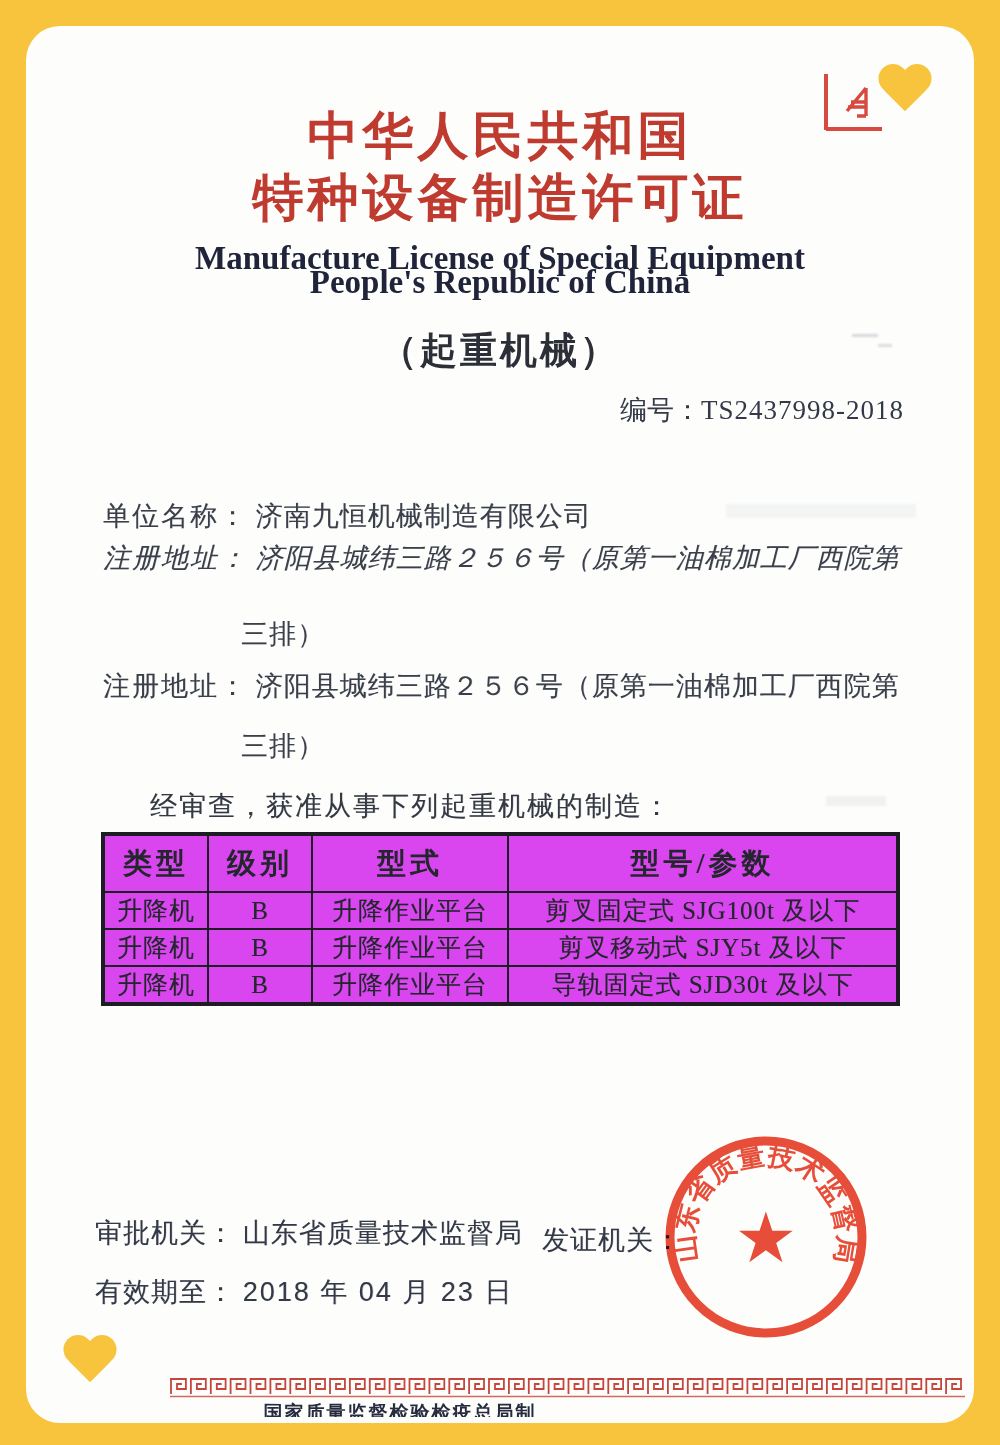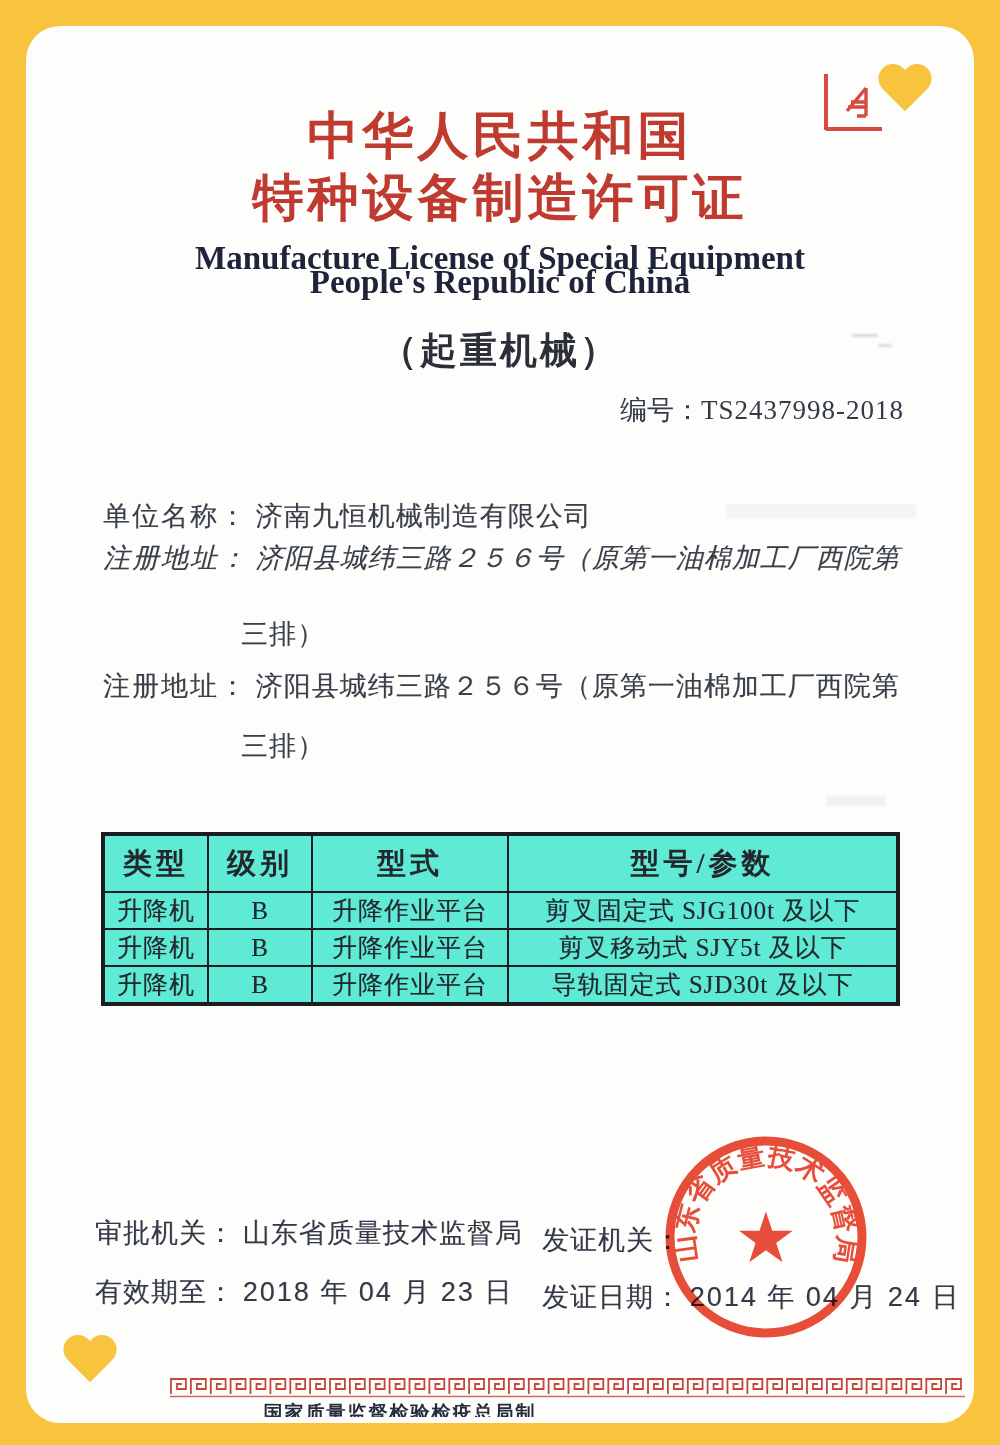--- a/index.html
+++ b/index.html
@@ -23,21 +23,21 @@
   .serial{color:#343947;font-size:27px;}
   .serial .num{font-family:"Liberation Serif","DejaVu Serif",serif;letter-spacing:1px;}
   
   .fieldrow{color:#3a3f4a;font-size:27px;letter-spacing:1px;white-space:nowrap;
     text-shadow:0.6px 0 0 rgba(70,76,92,.35);}
   .fieldrow .lbl{letter-spacing:2px;}
   .note-line{color:#333842;font-size:27px;letter-spacing:2px;
     text-shadow:0.6px 0 0 rgba(70,76,92,.35);}
   
   table.lic{border-collapse:collapse;table-layout:fixed;
-    border:4px solid #1b1d22;background:#5eead4;}
+    border:4px solid #1b1d22;background:#d946ef;}
   table.lic td,table.lic th{border:2.5px solid #1b1d22;text-align:center;
     vertical-align:middle;padding:0;color:#23262c;overflow:hidden;}
   table.lic th{font-size:29px;font-weight:bold;letter-spacing:4px;height:55px;}
   table.lic td{font-size:25px;height:35px;letter-spacing:1px;
     text-shadow:0.5px 0 0 rgba(40,44,55,.35);}
   
   .footrow{color:#343947;font-size:27px;letter-spacing:1px;white-space:nowrap;
     text-shadow:0.6px 0 0 rgba(70,76,92,.3);}
   .footrow .date{font-family:"Liberation Sans","DejaVu Sans",sans-serif;
     letter-spacing:2px;}
@@ -81,20 +81,21 @@
     <span>济阳县城纬三路２５６号（原第一油棉加工厂西院第</span>
   </div>
   <div class="abs fieldrow" style="top:590px;left:215px;">三排）</div>
 
   <div class="abs fieldrow" style="top:642px;left:77px;">
     <span class="lbl">注册地址：</span>
     <span>济阳县城纬三路２５６号（原第一油棉加工厂西院第</span>
   </div>
   <div class="abs fieldrow" style="top:702px;left:215px;">三排）</div>
 
+  <div class="abs note-line" style="top:762px;left:124px;">经审查，获准从事下列起重机械的制造：</div>
 
   <table class="lic abs" style="top:806px;left:75px;width:795px;">
     <colgroup>
         <col style="width:105px">
         <col style="width:104px">
       <col style="width:196px">
         <col style="width:390px">
       </colgroup>
     <tbody>
         <tr>
@@ -128,24 +129,20 @@
     <span>审批机关：</span>
     <span>山东省质量技术监督局</span>
   </div>
   <div class="abs footrow" style="top:1196px;left:516px;">
     <span>发证机关：</span>
   </div>
   <div class="abs footrow" style="top:1248px;left:69px;">
     <span>有效期至：</span>
     <span class="date">2018 年 04 月 23 日</span>
   </div>
-  <div class="abs footrow" style="top:1253px;left:516px;">
-    <span>发证日期：</span>
-    <span class="date">2014 年 04 月 24 日</span>
-  </div>
 
   <svg class="abs stamp" style="top:1101px;left:630px;" width="220" height="220" viewBox="0 0 220 220">
     <circle cx="110" cy="110" r="96" fill="none" stroke="#e8402a" stroke-width="9"></circle>
     <defs>
       <path id="stamp-arc" d="M 42.3,134.5 A 72,72 0 1 1 177.7,134.6" fill="none"></path>
     </defs>
     <text font-size="27" font-weight="bold" fill="#e8402a" letter-spacing="0.5" font-family="Liberation Sans, DejaVu Sans, sans-serif">
       <textPath href="#stamp-arc" startOffset="1">山东省质量技术监督局</textPath>
     </text>
     <text x="110" y="135" text-anchor="middle" font-size="70" fill="#e8402a" font-family="DejaVu Sans, sans-serif">★</text>

